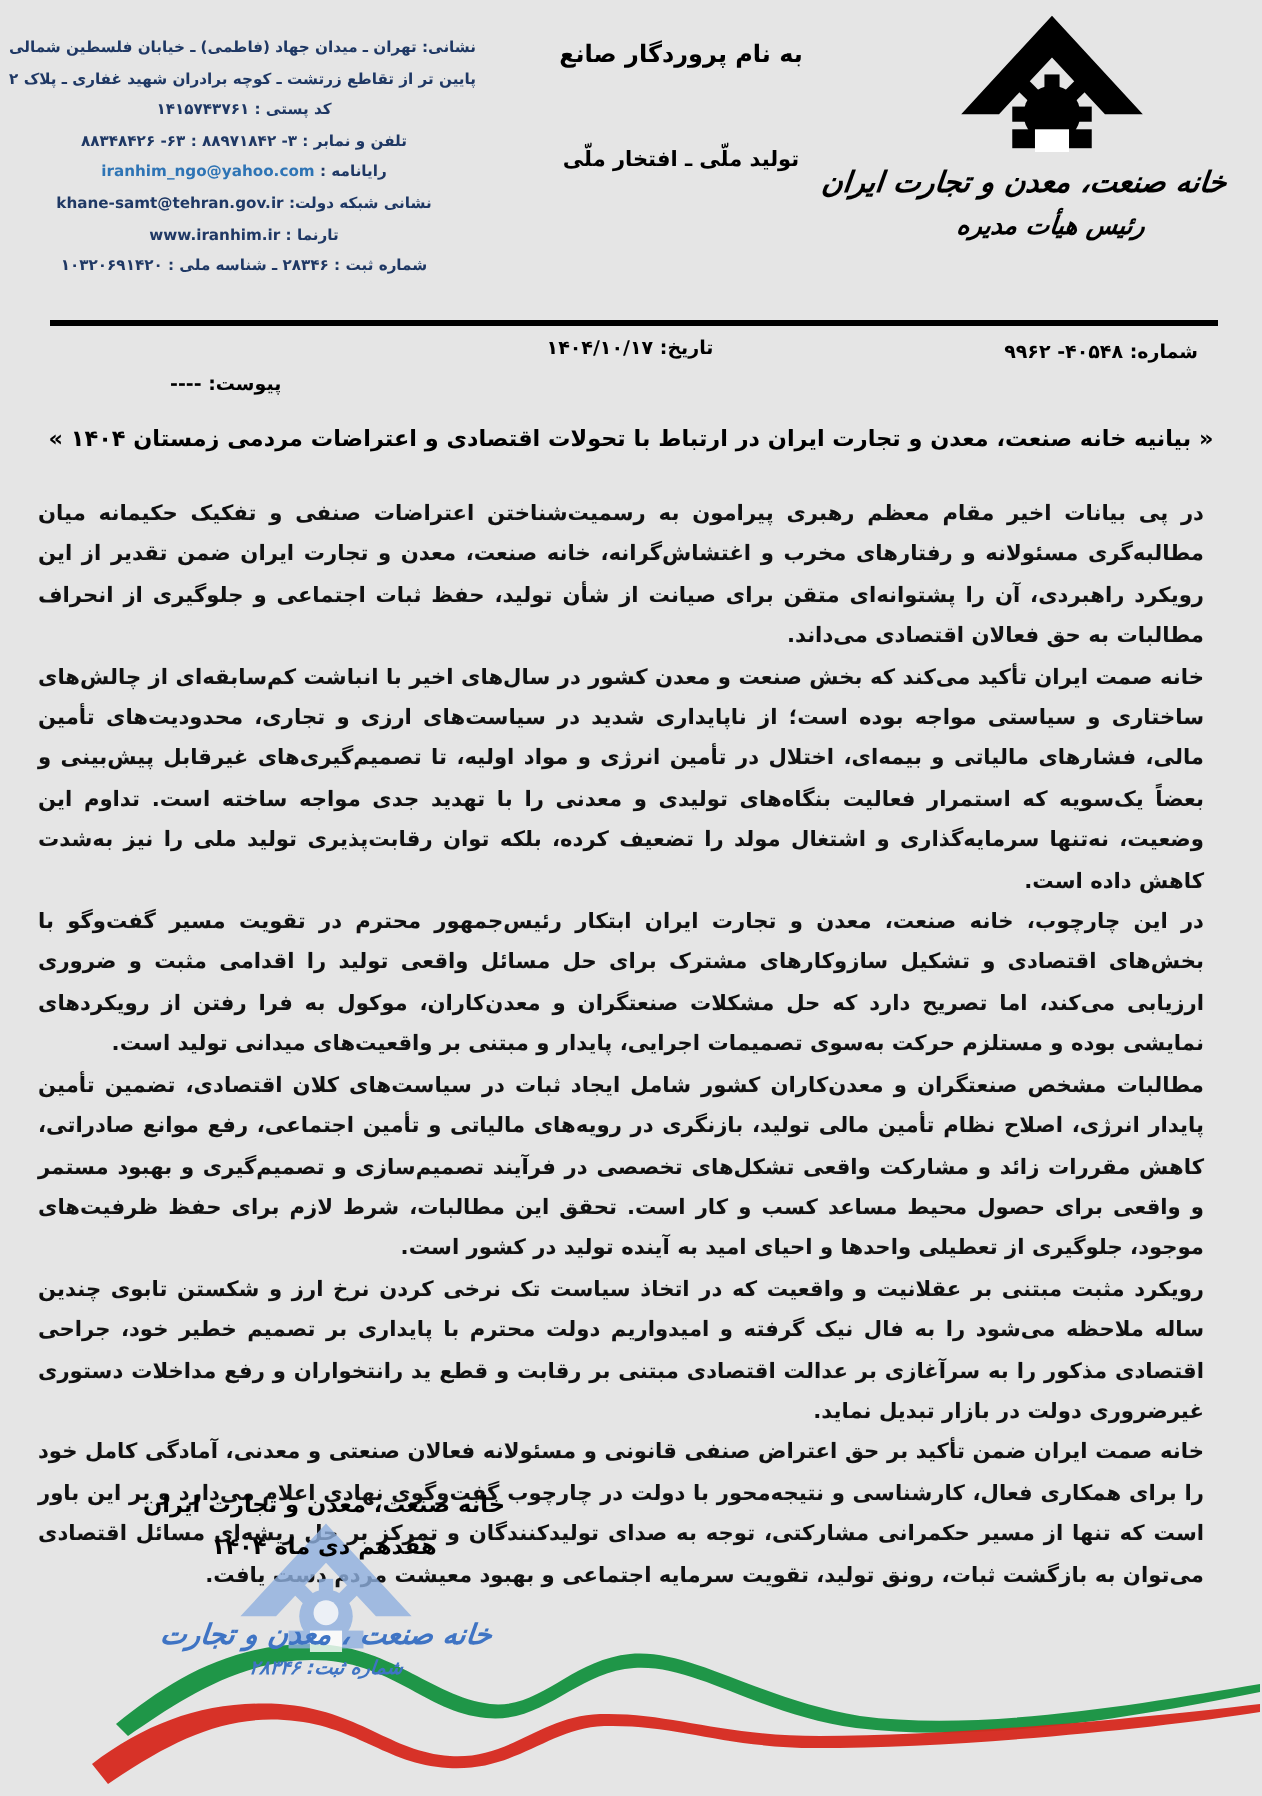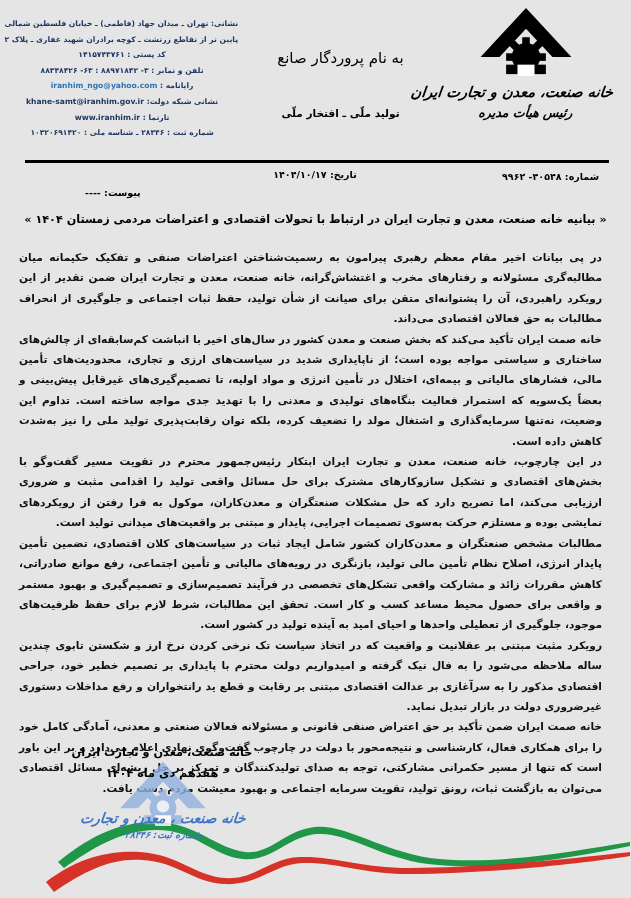--- a/index.html
+++ b/index.html
@@ -17,21 +17,21 @@
     direction:rtl;text-align:center;
     color:#1f3864;font-size:7.6px;font-weight:bold;
   }
   .contact-block .cline{line-height:15.6px;white-space:nowrap;}
   .contact-block .ltr{direction:ltr;unicode-bidi:embed;}
   .contact-block .blue{color:#2e74b5;}
   .center-block{
     position:absolute;left:248px;top:20px;width:185px;
     direction:rtl;text-align:center;color:#000;
   }
-  .besmellah{font-size:15px;font-weight:normal;margin-top:29px;}
+  .besmellah{font-size:12px;font-weight:bold;}
   .slogan{font-size:10.5px;font-weight:bold;margin-top:40px;}
   .logo-block{
     position:absolute;right:18px;top:6px;width:175px;
     direction:rtl;text-align:center;
   }
   .logo-block svg{display:block;margin:0 auto;}
   .org-calligraphy{
     font-size:14.5px;font-weight:bold;font-style:italic;
     transform:skewX(-6deg);line-height:1.5;margin-top:6px;white-space:nowrap;
   }
@@ -92,21 +92,21 @@
     <div class="cline">نشانی: تهران ـ میدان جهاد (فاطمی) ـ خیابان فلسطین شمالی</div>
     <div class="cline">پایین تر از تقاطع زرتشت ـ کوچه برادران شهید غفاری ـ پلاک ۲</div>
     <div class="cline">کد پستی : ۱۴۱۵۷۴۳۷۶۱</div>
     <div class="cline">تلفن و نمابر : ۳- ۸۸۹۷۱۸۴۲ : ۶۳- ۸۸۳۴۸۴۲۶</div>
     <div class="cline">
       <span>رایانامه :</span>
       <span class="ltr blue">iranhim_ngo@yahoo.com</span>
     </div>
     <div class="cline">
       <span>نشانی شبکه دولت:</span>
-      <span class="ltr">khane-samt@iranhim.gov.ir</span>
+      <span class="ltr">khane-samt@tehran.gov.ir</span>
     </div>
     <div class="cline">
       <span>تارنما :</span>
       <span class="ltr">www.iranhim.ir</span>
     </div>
     <div class="cline">شماره ثبت : ۲۸۳۴۶ ـ شناسه ملی : ۱۰۳۲۰۶۹۱۴۲۰</div>
   </div>
 
   <div class="center-block">
     <div class="besmellah">به نام پروردگار صانع</div>

